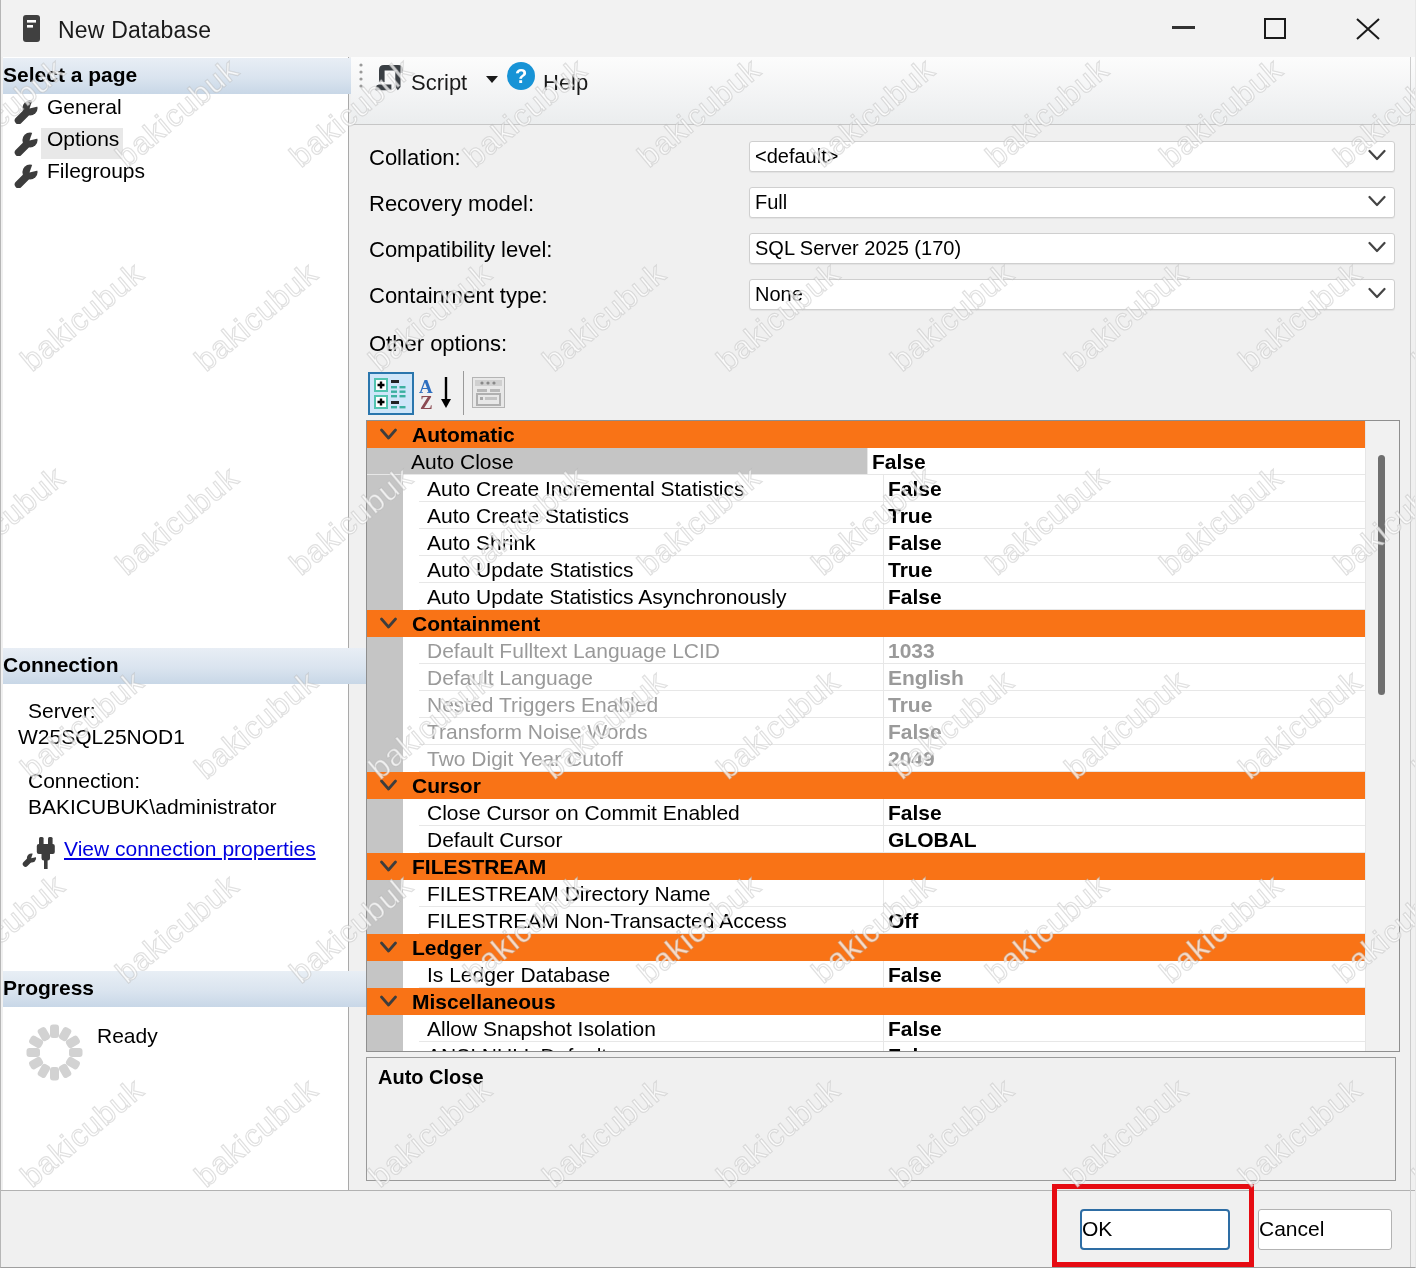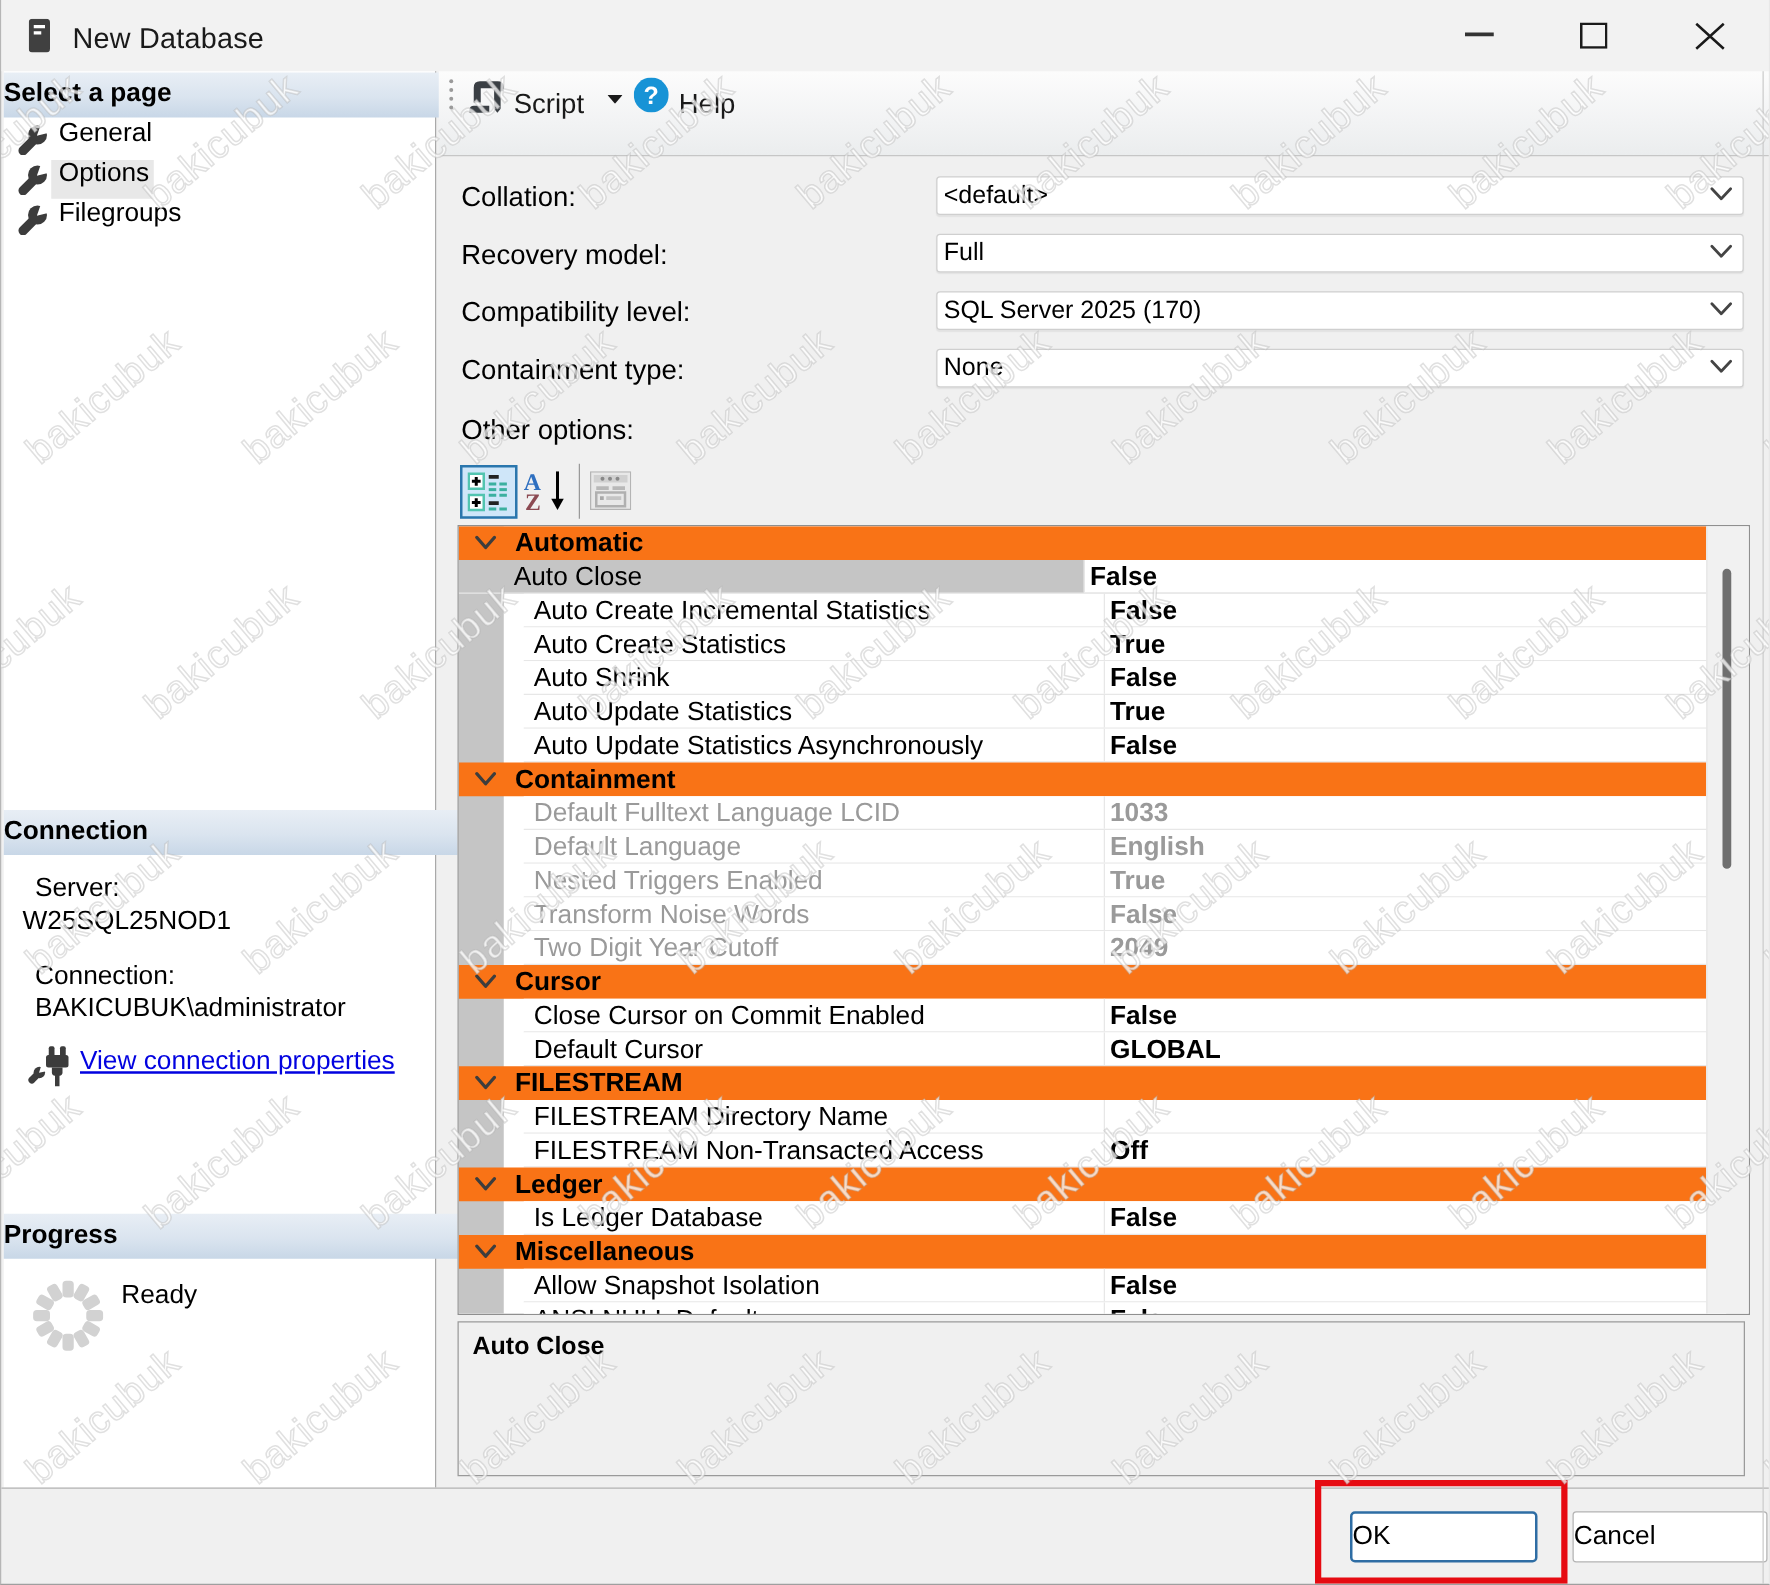--- a/index.html
+++ b/index.html
@@ -298,21 +298,21 @@
           <div class="pv">False</div>
         </div>
       </div>
 <div class="strack">
         <div class="sthumb"></div>
       </div>
     </div>
 <div class="desc">Auto Close</div>
 <div class="abs" style="left:0;top:1190px;width:1416px;height:1px;background:#b2b2b2"></div>
 <div class="btn" style="left:1079px;width:150px;border:2px solid #2e6da4;border-radius:4px;padding-top:6px">OK</div>
-<div class="btn" style="left:1257px;width:156px;border:1px solid #b3b3b3">Cancel</div>
+<div class="btn" style="left:1257px;width:134px;border:1px solid #b3b3b3">Cancel</div>
 <div class="redbox"></div>
 <div class="abs" style="left:1409px;top:57px;width:1px;height:1211px;background:#cccccc"></div>
 <div class="wm" style="left:-66px;top:147px">bakicubuk</div>
     <div class="wm" style="left:108px;top:147px">bakicubuk</div>
     <div class="wm" style="left:282px;top:147px">bakicubuk</div>
     <div class="wm" style="left:456px;top:147px">bakicubuk</div>
     <div class="wm" style="left:630px;top:147px">bakicubuk</div>
     <div class="wm" style="left:804px;top:147px">bakicubuk</div>
     <div class="wm" style="left:978px;top:147px">bakicubuk</div>
     <div class="wm" style="left:1152px;top:147px">bakicubuk</div>

